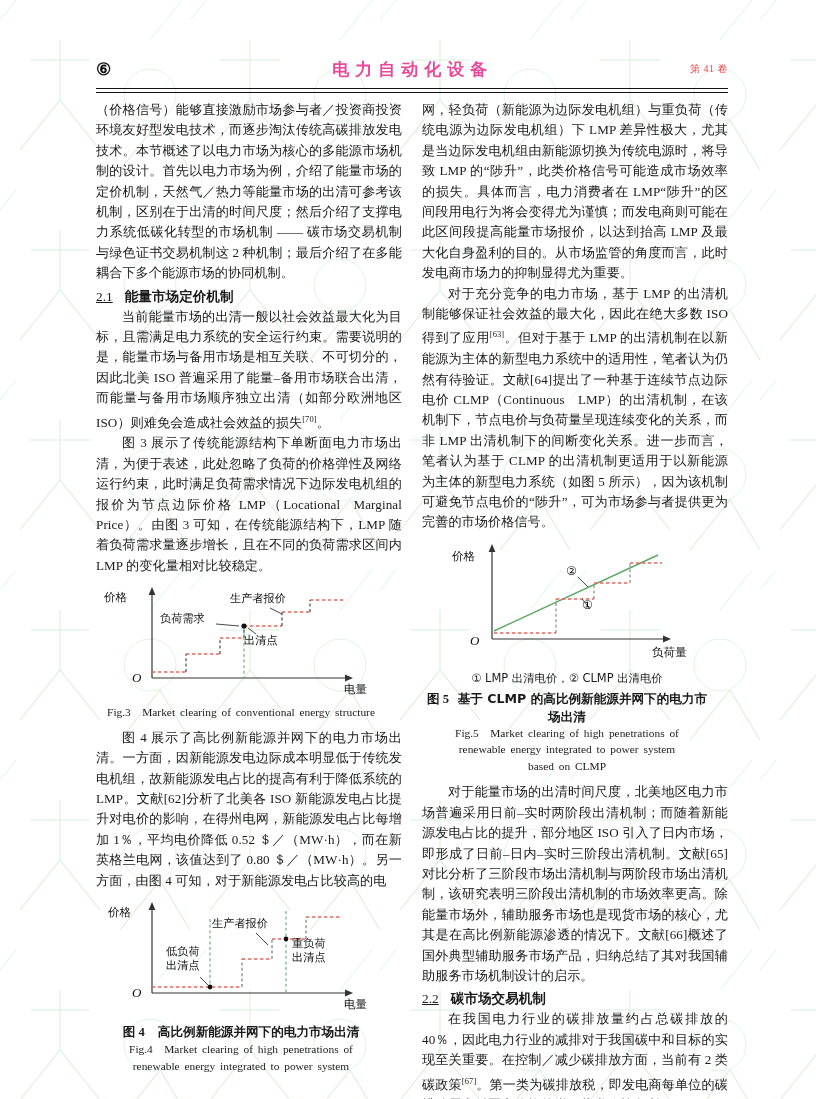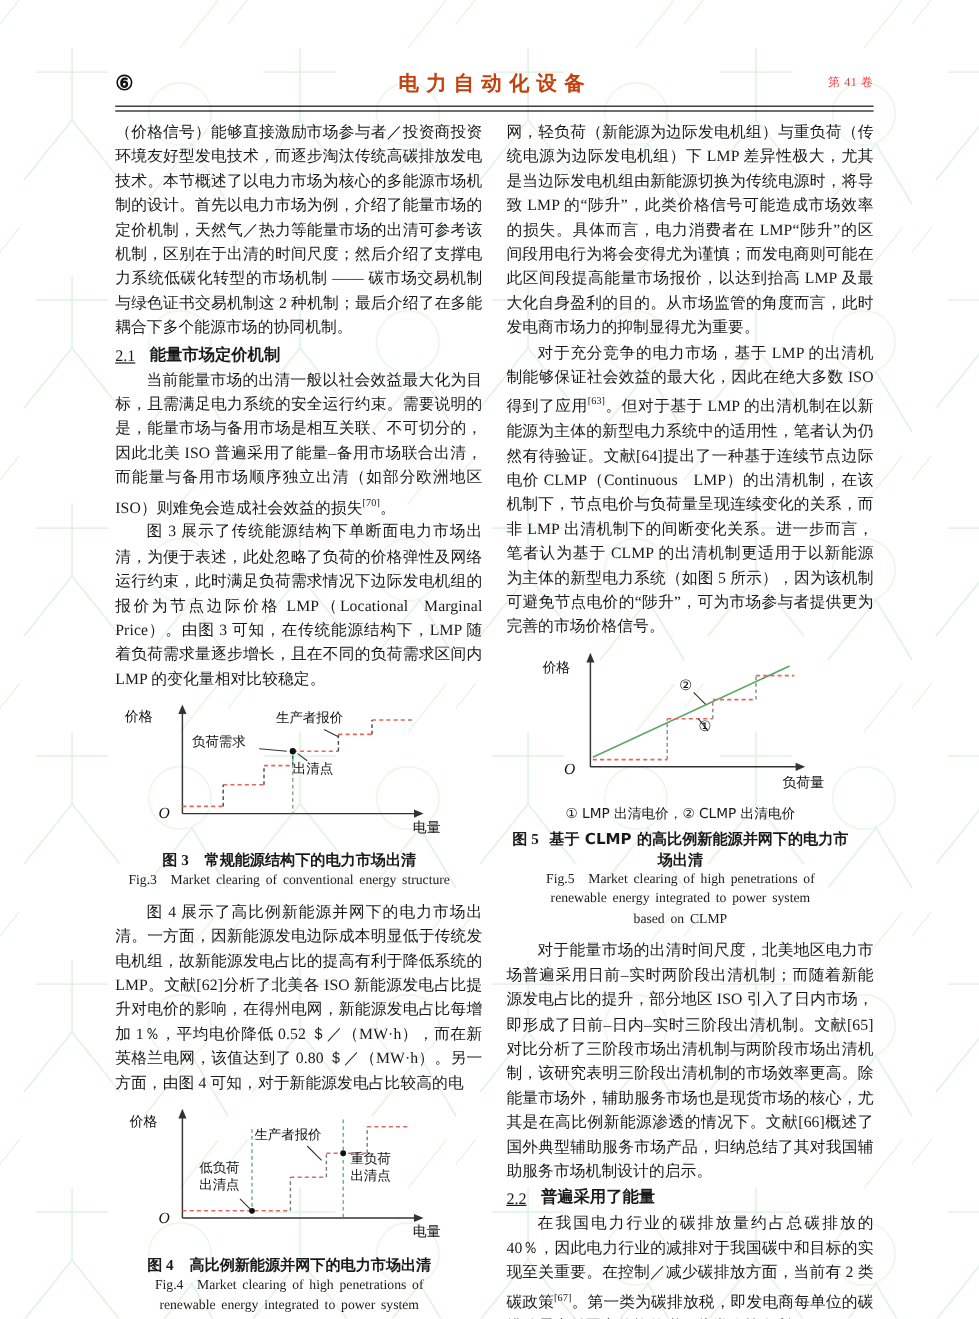--- a/index.html
+++ b/index.html
@@ -18,21 +18,21 @@
   
   .runhead{
     position:absolute;left:96px;top:52px;width:632px;height:34px;
     display:flex;align-items:center;justify-content:space-between;
   }
   .runhead .pagemark{
     font-size:17px;font-weight:bold;line-height:1;color:#111;
   }
   .runhead .journal{
     font-family:"DejaVu Serif","Liberation Serif",serif;
-    font-size:17px;font-weight:bold;letter-spacing:6px;color:#c2410c;
+    font-size:17px;font-weight:bold;letter-spacing:6px;color:#ec4899;
     margin-left:24px;
   }
   .runhead .volume{font-size:10px;color:#ef4444;letter-spacing:.5px;}
   .rule-outer{position:absolute;left:96px;top:88px;width:632px;height:0;border-top:1.6px solid #111;}
   .rule-inner{position:absolute;left:96px;top:92px;width:632px;height:0;border-top:.8px solid #111;}
 
   
   .col{position:absolute;top:100px;width:306px;}
   .col-left{left:96px;}
   .col-right{left:422px;}
@@ -144,23 +144,20 @@
 
           <line x1="148" y1="40" x2="148" y2="92" stroke="#62ab6b" stroke-width="1.1" stroke-dasharray="3,2.6"></line>
 
           <circle cx="148" cy="40" r="2.6" fill="#111"></circle>
 
           <line x1="120" y1="38" x2="143" y2="40" stroke="#333" stroke-width=".9"></line>
           <line x1="174" y1="22" x2="186" y2="28" stroke="#333" stroke-width=".9"></line>
           <line x1="152" y1="42" x2="160" y2="48" stroke="#333" stroke-width=".9"></line>
         </svg>
       </div>
-      <div class="figcap-cn">
-        <span class="fnum">图 3</span>&nbsp;&nbsp;&nbsp;<span>常规能源结构下的电力市场出清</span>
-      </div>
       <div class="figcap-en">Fig.3 Market clearing of conventional energy structure</div>
     </div>
 
     <p class="body indent" style="margin-top:7px">图 4 展示了高比例新能源并网下的电力市场出清。一方面，因新能源发电边际成本明显低于传统发电机组，故新能源发电占比的提高有利于降低系统的 LMP。文献[62]分析了北美各 ISO 新能源发电占比提升对电价的影响，在得州电网，新能源发电占比每增加 1％，平均电价降低 0.52 ＄／（MW·h），而在新英格兰电网，该值达到了 0.80 ＄／（MW·h）。另一方面，由图 4 可知，对于新能源发电占比较高的电</p>
 
     <div class="figure">
       <div class="figwrap" style="height:118px">
         <span class="axlabel" style="left:12px;top:4px">价格</span>
         <span class="axlabel it" style="left:36px;top:84px">O</span>
         <span class="axlabel" style="left:248px;top:96px">电量</span>
@@ -253,20 +250,20 @@
       </div>
       <div class="figcap-en">Fig.5 Market clearing of high penetrations of</div>
       <div class="figcap-en">renewable energy integrated to power system</div>
       <div class="figcap-en">based on CLMP</div>
     </div>
 
     <p class="body indent" style="margin-top:8px">对于能量市场的出清时间尺度，北美地区电力市场普遍采用日前–实时两阶段出清机制；而随着新能源发电占比的提升，部分地区 ISO 引入了日内市场，即形成了日前–日内–实时三阶段出清机制。文献[65]对比分析了三阶段市场出清机制与两阶段市场出清机制，该研究表明三阶段出清机制的市场效率更高。除能量市场外，辅助服务市场也是现货市场的核心，尤其是在高比例新能源渗透的情况下。文献[66]概述了国外典型辅助服务市场产品，归纳总结了其对我国辅助服务市场机制设计的启示。</p>
 
     <div class="sec-head">
       <span class="num">2.2</span>
-      <span>普遍采用了能量</span>
+      <span>碳市场交易机制</span>
     </div>
 
     <p class="body indent"><span>在我国电力行业的碳排放量约占总碳排放的 40％，因此电力行业的减排对于我国碳中和目标的实现至关重要。在控制／减少碳排放方面，当前有 2 类碳政策</span><span class="sup">[67]</span><span>。第一类为碳排放税，即发电商每单位的碳排放需支付固定价格的税，此类政策有利于</span></p>
 
   </div>
 
 </div>
 
 </body></html>

